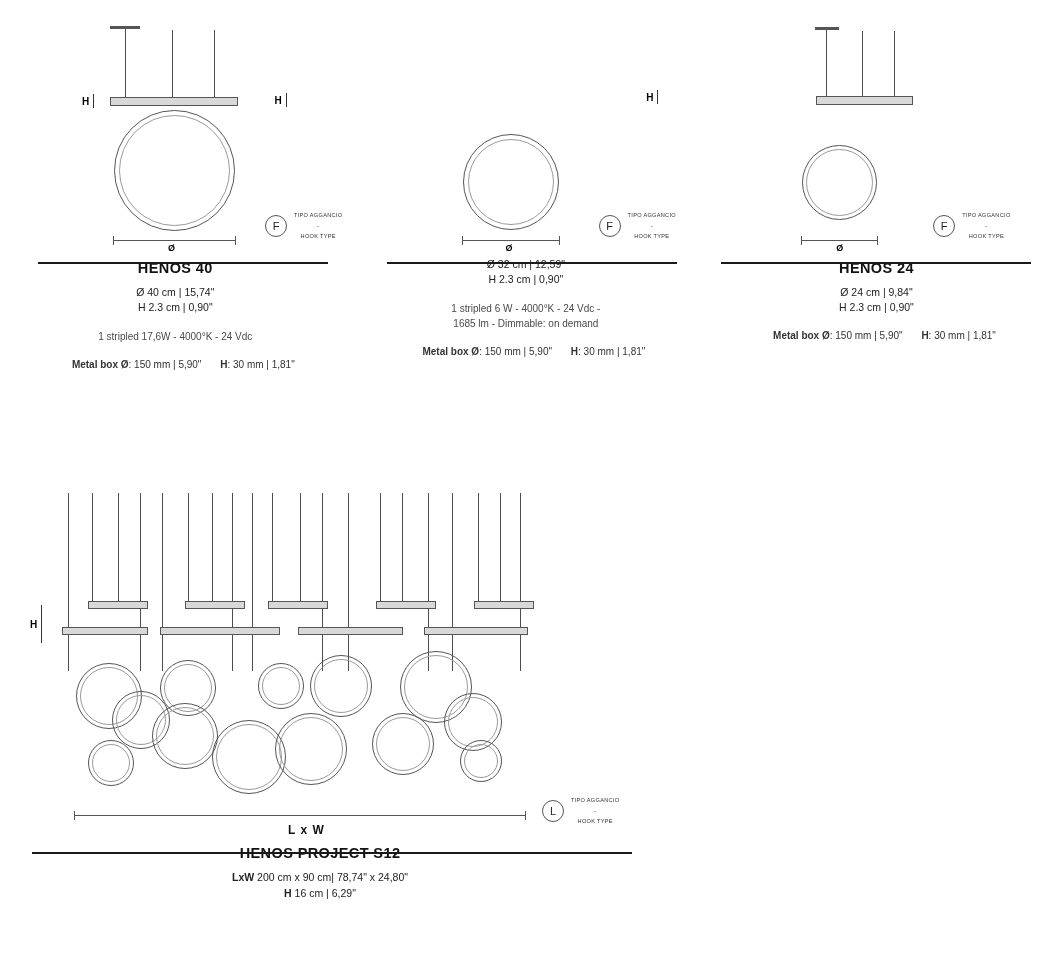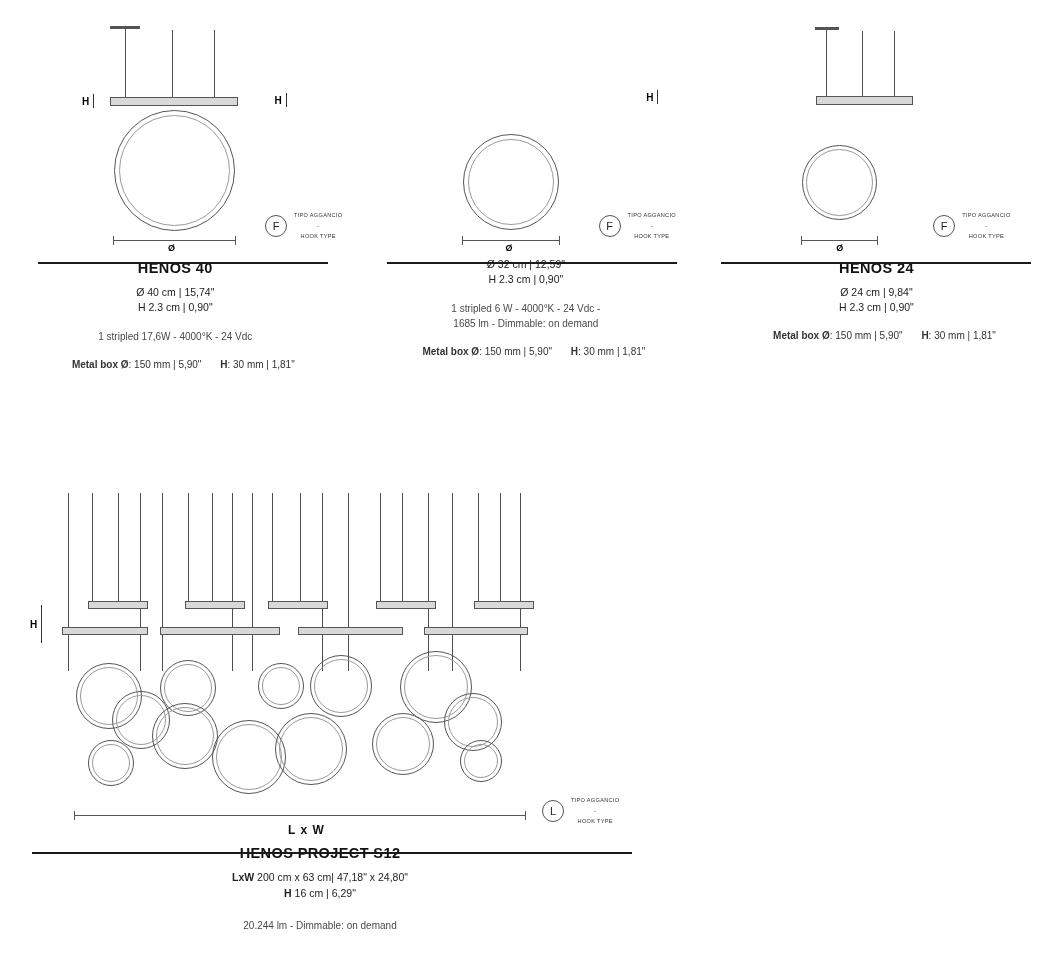--- a/index.html
+++ b/index.html
@@ -435,22 +435,21 @@
           <div>HOOK TYPE</div>
         </div>
       </div>
 
       <div class="rule" style="left:32px; top:397px; width:600px;"></div>
     </div>
 
     <div style="width:640px;">
       <div class="proj-title">HENOS PROJECT S12</div>
       <div class="proj-specs">
-        <div><b>LxW</b><span> 200 cm x 63 cm| 47,18" x 24,80"</span></div>
+        <div><b>LxW</b><span> 200 cm x 90 cm| 78,74" x 24,80"</span></div>
         <div><b>H</b><span> 16 cm | 6,29"</span></div>
       </div>
       <div class="proj-light">
-        <div>20.244 lm - Dimmable: on demand</div>
       </div>
     </div>
   </div>
 
 </div>
 
 </body></html>

